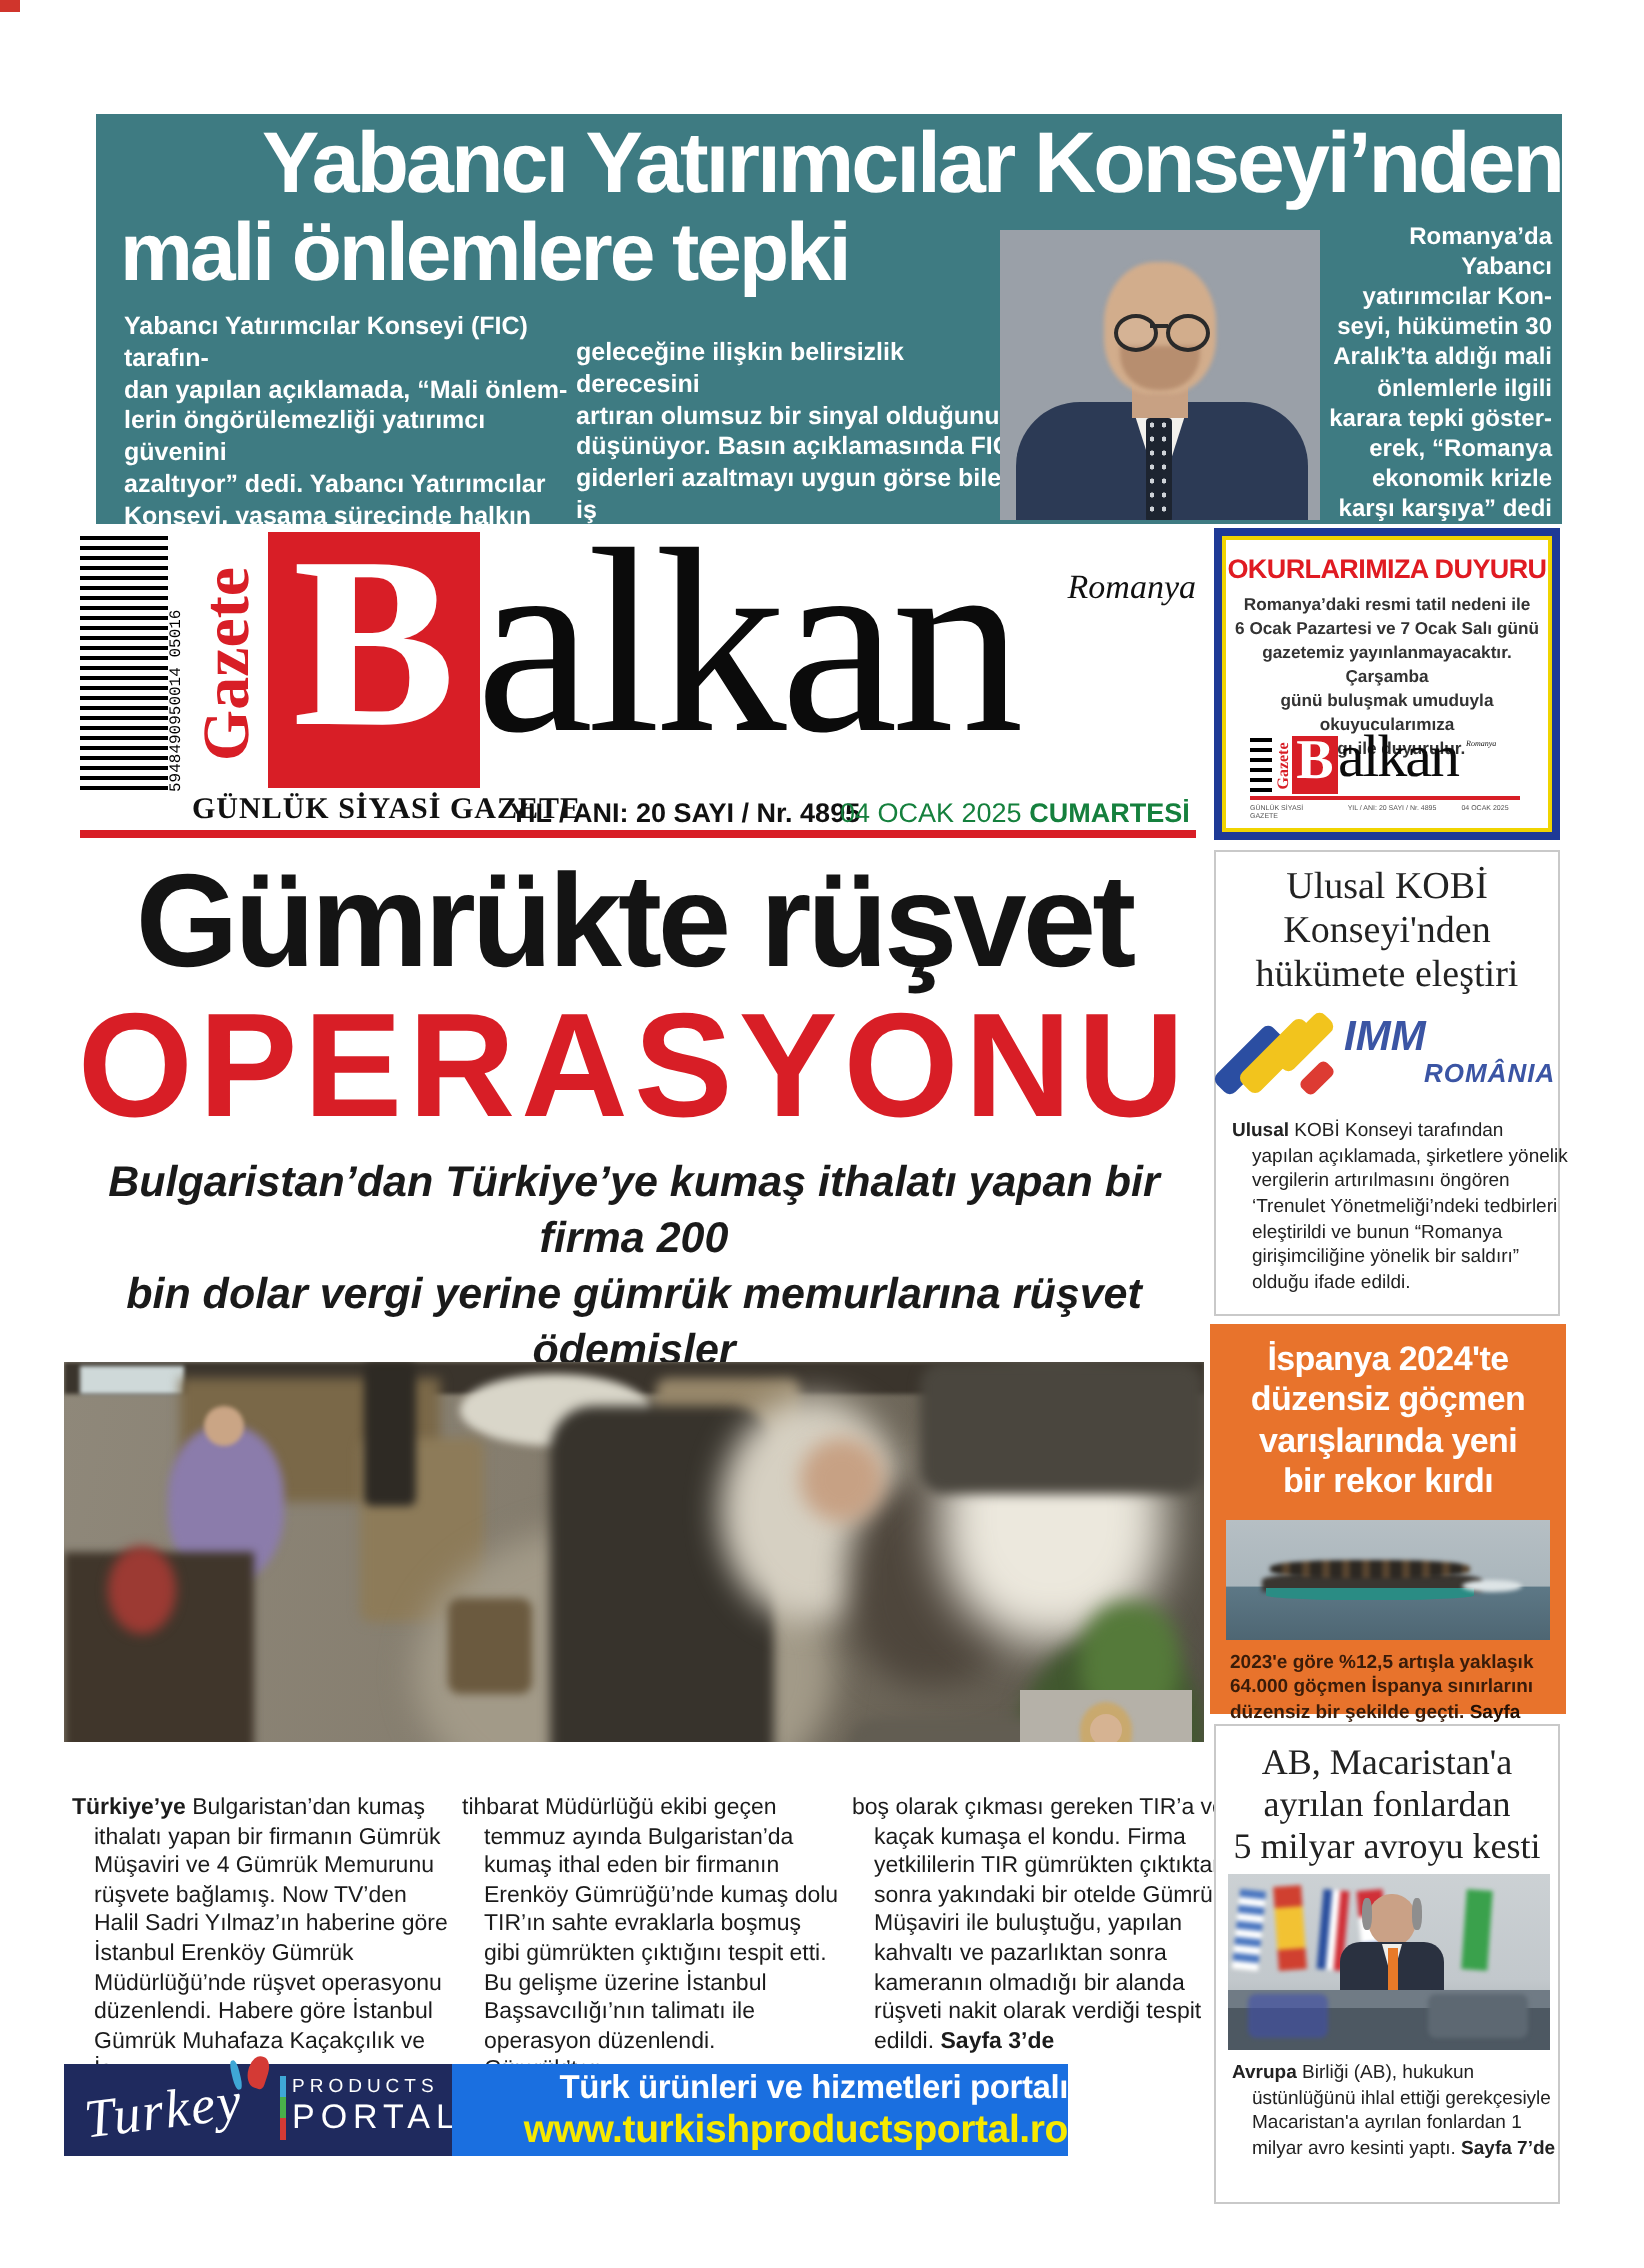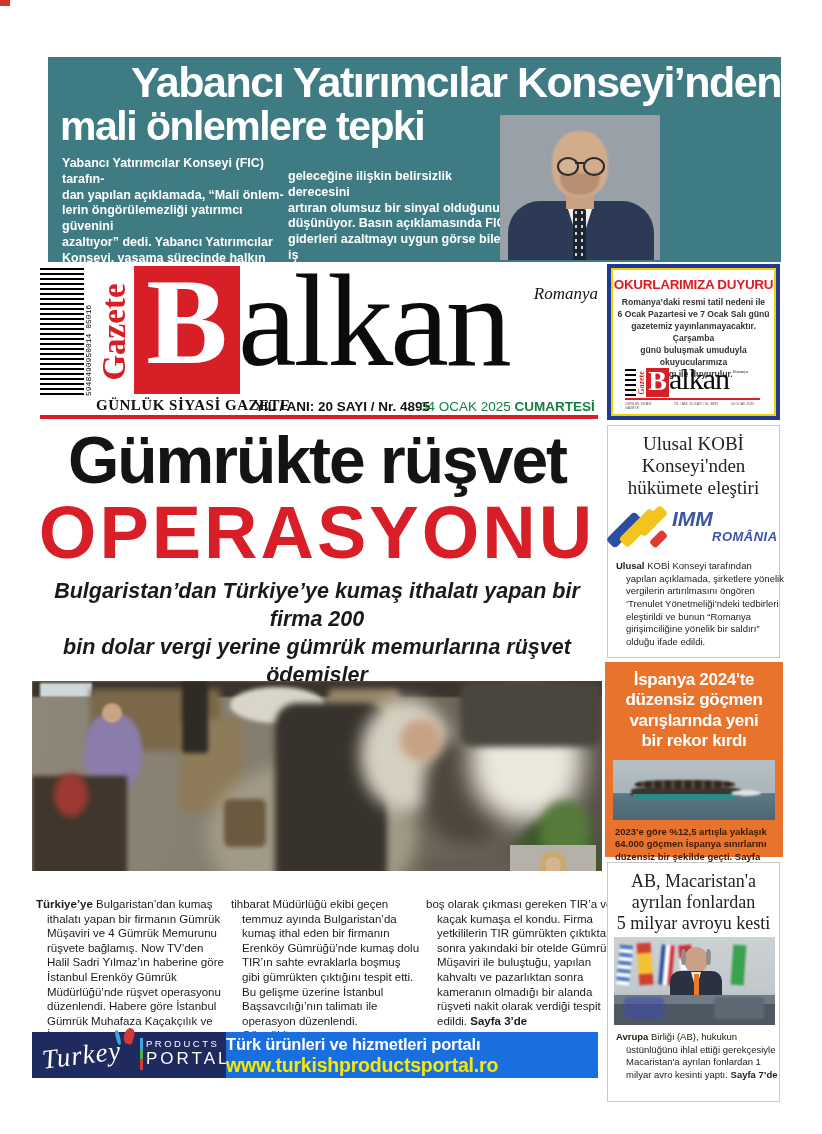--- a/index.html
+++ b/index.html
@@ -72,20 +72,29 @@
       <div class="ph" style="left:66px;top:88px;width:28px;height:44px;background:#f2f0ec;clip-path:polygon(0 0,100% 0,50% 100%);"></div>
       <div class="ph" style="left:73px;top:94px;width:13px;height:52px;background:#1d2430;border-radius:2px;background-image:radial-gradient(#cfd3d8 1px,transparent 1.2px);background-size:6px 7px;"></div>
       <div class="ph" style="left:66px;top:72px;width:28px;height:22px;background:#c8a183;"></div>
       <div class="ph blur1" style="left:52px;top:16px;width:56px;height:66px;background:#d2ad8c;border-radius:46% 46% 42% 42%;"></div>
       <div class="ph blur1" style="left:60px;top:58px;width:40px;height:22px;background:#b78e6f;border-radius:0 0 18px 18px;"></div>
       <div class="ph" style="left:57px;top:42px;width:18px;height:15px;border:2px solid #2a2a2a;border-radius:50%;background:rgba(255,255,255,.08);"></div>
       <div class="ph" style="left:83px;top:42px;width:18px;height:15px;border:2px solid #2a2a2a;border-radius:50%;"></div>
       <div class="ph" style="left:75px;top:47px;width:9px;height:2px;background:#2a2a2a;"></div>
     </div>
 
+    <div class="abs banner-col prelines" style="left:616px;top:54px;width:112px;font-size:12px;text-align:right;">Romanya’da Yabancı
+yatırımcılar Kon-
+seyi, hükümetin 30
+Aralık’ta aldığı mali
+önlemlerle ilgili
+karara tepki göster-
+erek, “Romanya
+ekonomik krizle
+karşı karşıya” dedi</div>
   </div>
 
   <div class="abs barcode" style="left:40px;top:268px;width:44px;height:128px;"></div>
   <div class="abs" style="left:84px;top:396px;width:128px;transform:rotate(-90deg);transform-origin:left top;font-family:'Liberation Mono',monospace;font-size:8px;color:#000;"><span>5948490950014</span> <span>05016</span></div>
 
   <div class="abs serif" style="left:96px;top:397px;width:130px;transform:rotate(-90deg);transform-origin:left top;font-size:33px;font-weight:bold;color:#D81E26;text-align:center;">Gazete</div>
 
   <div class="abs" style="left:134px;top:266px;width:106px;height:128px;background:#D81E26;">
     <div class="abs serif" style="left:0;top:-8px;width:106px;font-size:122px;font-weight:bold;color:#fff;text-align:center;line-height:1.05;">B</div>
   </div>
@@ -241,19 +250,19 @@
     <div class="abs" style="left:0;top:0;width:194px;height:46px;background:#1F2A5E;">
       <div class="abs serif" style="left:10px;top:8px;font-size:27px;font-style:italic;color:#fff;transform:rotate(-7deg);letter-spacing:1px;">Turkey</div>
       <div class="abs" style="left:92px;top:-4px;width:10px;height:16px;background:#d43a35;border-radius:50% 50% 20% 60%;transform:rotate(18deg);"></div>
       <div class="abs" style="left:84px;top:-2px;width:4px;height:15px;background:#3fa7d6;border-radius:40%;transform:rotate(-14deg);"></div>
       <div class="abs" style="left:108px;top:6px;width:3px;height:32px;background:linear-gradient(180deg,#3fa7d6 0 33%,#49b04a 33% 66%,#d43a35 66%);"></div>
       <div class="abs" style="left:114px;top:6px;color:#fff;">
         <div style="font-size:9.5px;letter-spacing:2.5px;font-weight:400;">PRODUCTS</div>
         <div style="font-size:17px;letter-spacing:3px;font-weight:400;">PORTAL</div>
       </div>
     </div>
-    <div class="abs" style="left:194px;top:0;width:372px;height:46px;background:#1A6FE0;text-align:left;">
+    <div class="abs" style="left:194px;top:0;width:308px;height:46px;background:#1A6FE0;text-align:right;">
       <div style="margin-top:3px;color:#fff;font-weight:800;font-size:16.5px;letter-spacing:-.2px;">Türk ürünleri ve hizmetleri portalı</div>
       <div style="color:#F7E900;font-weight:800;font-size:19.5px;letter-spacing:-.2px;">www.turkishproductsportal.ro</div>
     </div>
   </div>
 
 </div>
 
 </body></html>

